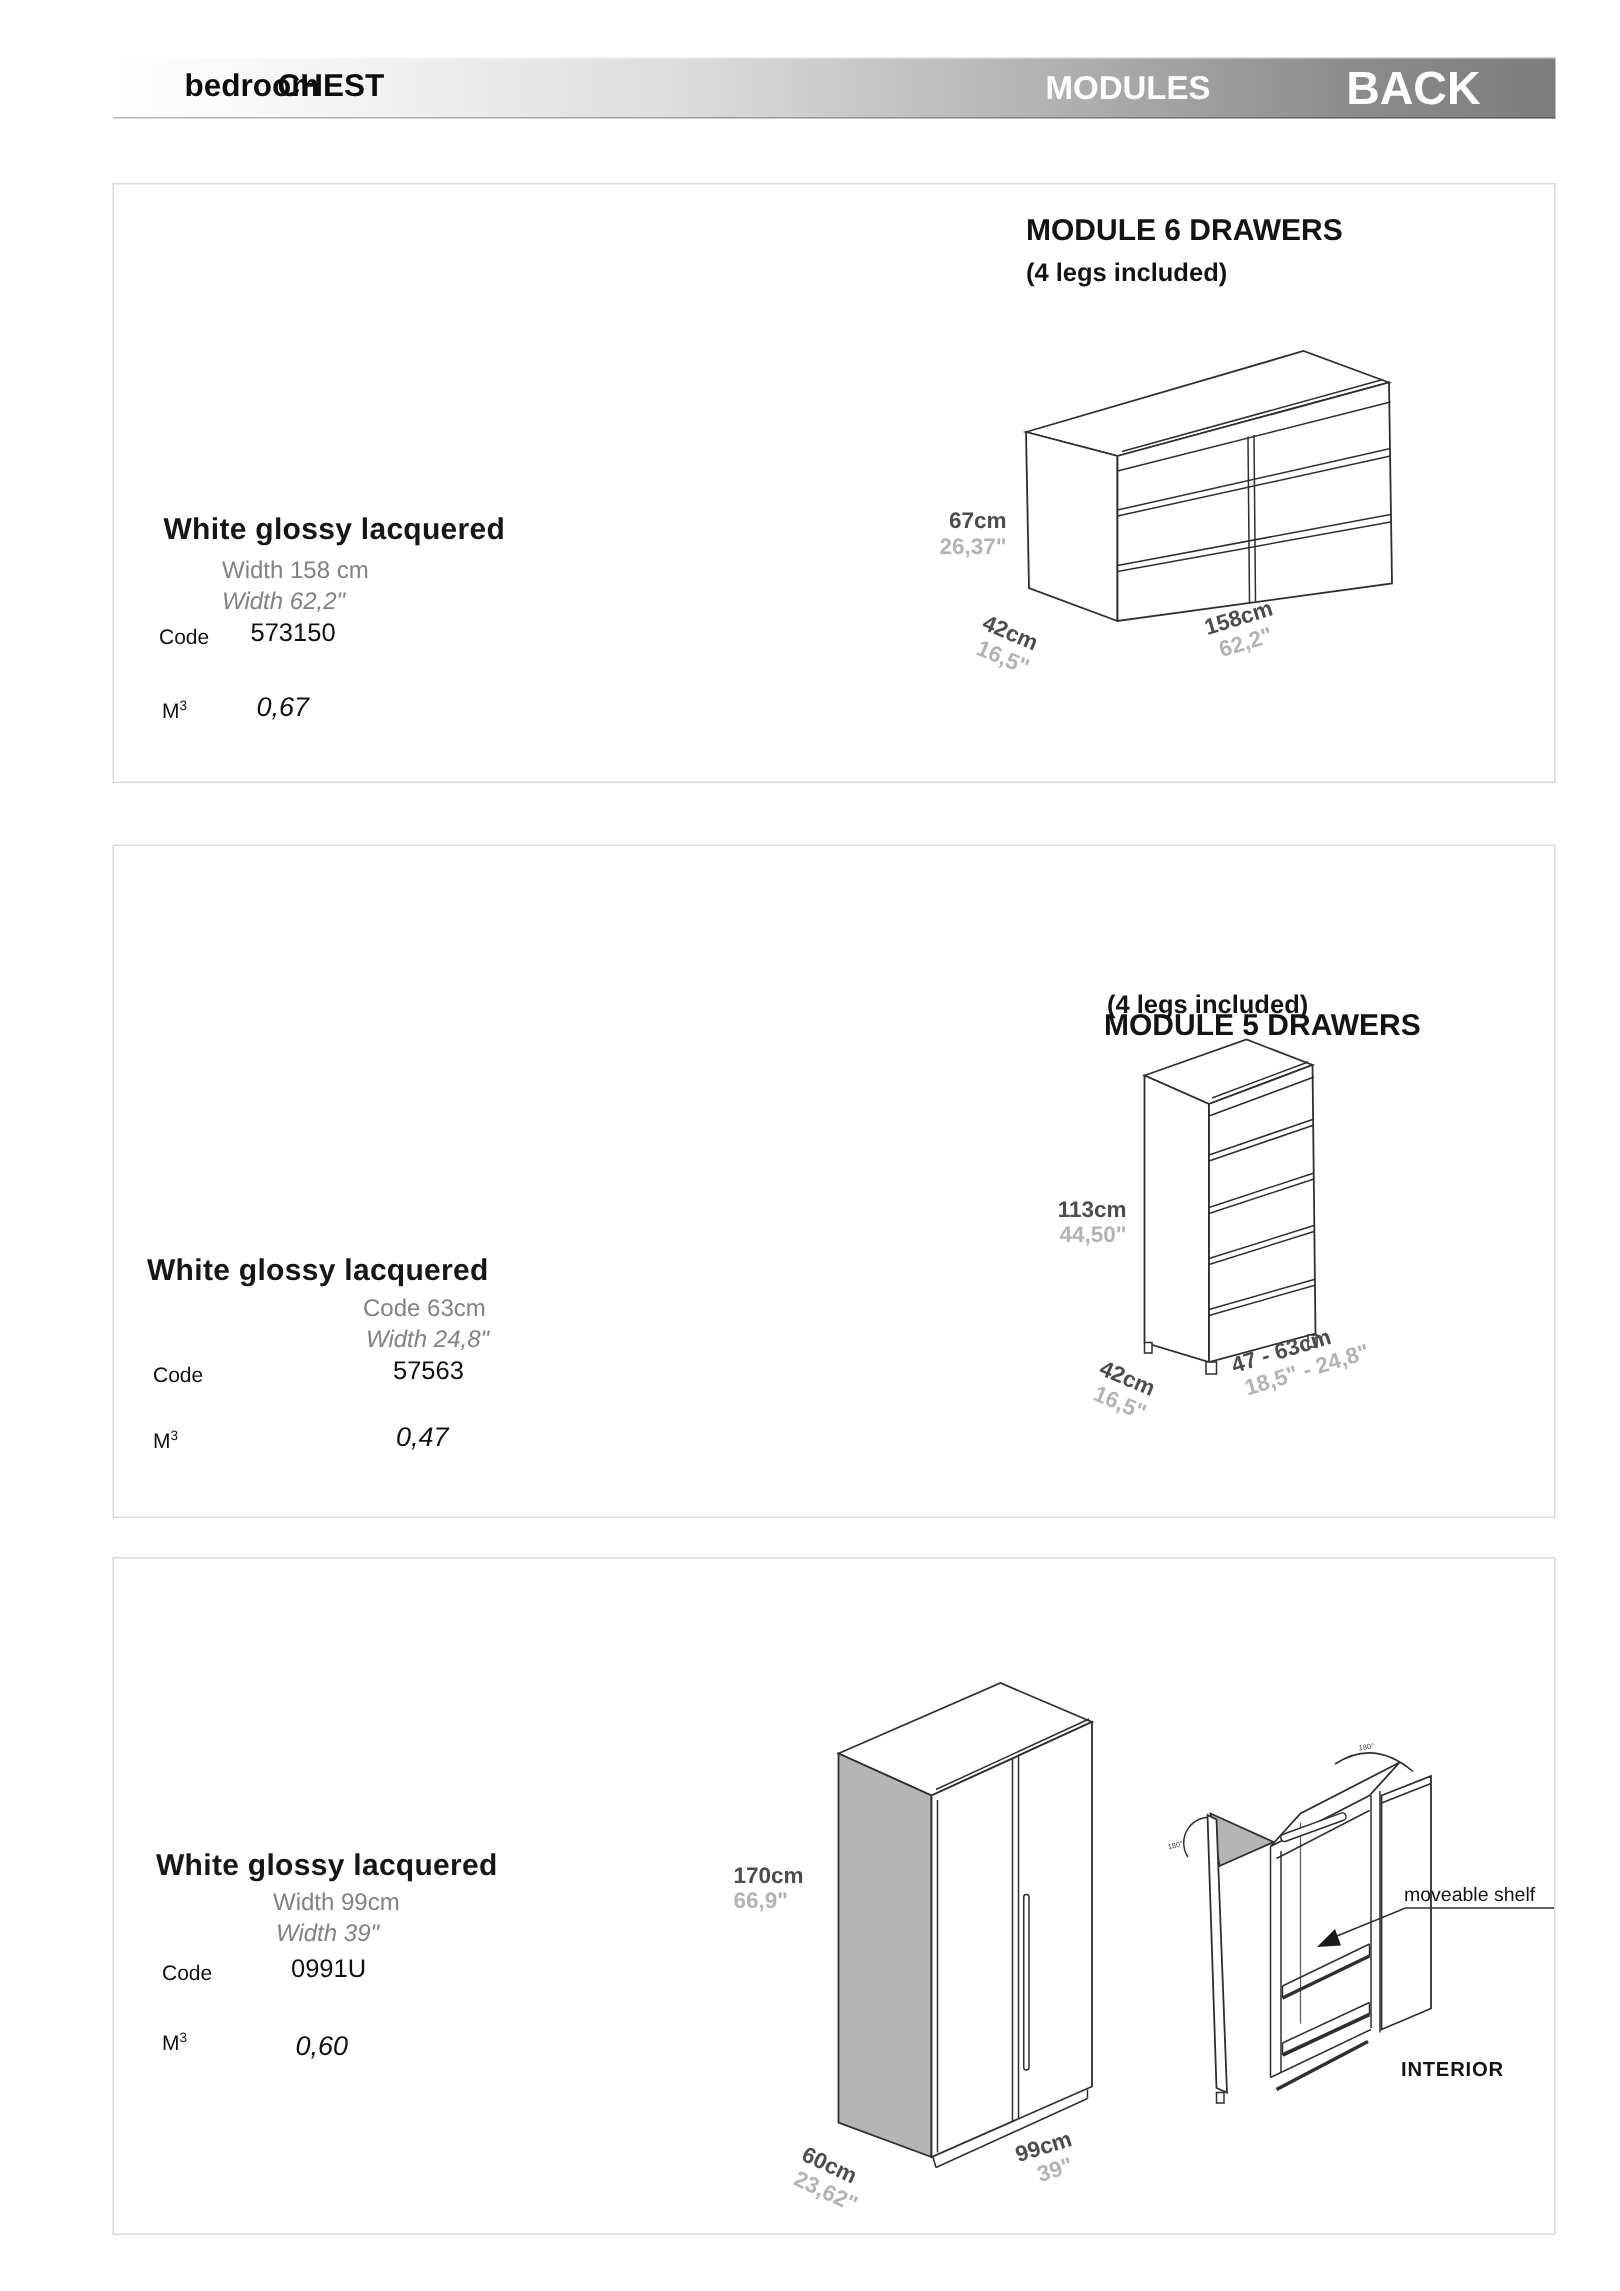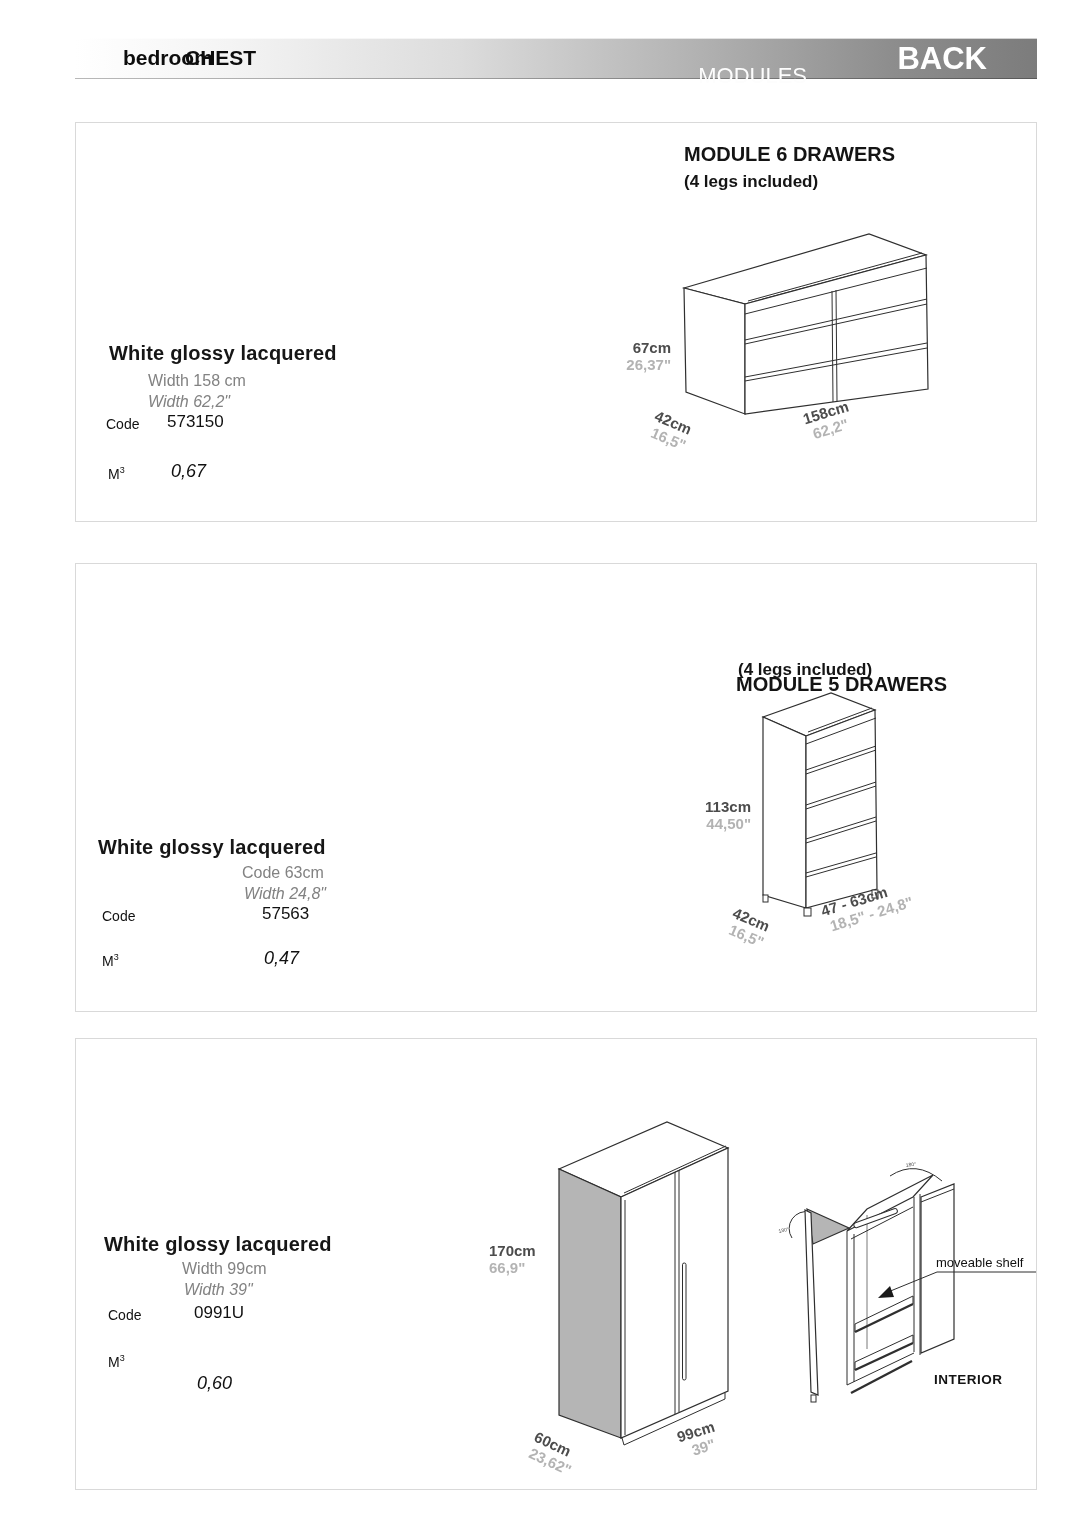--- a/index.html
+++ b/index.html
@@ -3,21 +3,21 @@
 <meta charset="utf-8">
 <style>
   html,body{margin:0;padding:0;background:#fff;}
   .page{position:relative;width:1080px;height:1527px;background:#ffffff;
         font-family:"Liberation Sans",sans-serif;overflow:hidden;}
   .hdr{position:absolute;left:75px;top:38px;width:962px;height:41px;
        background:linear-gradient(90deg,#ffffff 0%,#f4f4f4 16%,#dcdcdc 40%,#b3b3b3 64%,#8d8d8d 85%,#7c7c7c 100%);
        box-shadow:inset 0 1px 0 rgba(255,255,255,.65), inset 0 -1px 0 rgba(0,0,0,.28);}
   .hdr-room{position:absolute;left:9px;top:8px;font-size:21px;font-weight:bold;color:#0d0d0d;margin-left:39px;}
   .hdr-coll{position:absolute;left:110px;top:8px;font-size:21px;font-weight:bold;color:#0d0d0d;}
-  .hdr-sec{position:absolute;right:230px;top:25px;font-size:22px;font-weight:normal;color:#fdfdfd;}
+  .hdr-sec{position:absolute;right:230px;top:8px;font-size:22px;font-weight:bold;color:#fdfdfd;}
   .hdr-page{position:absolute;right:50px;top:3px;font-size:31px;font-weight:bold;color:#ffffff;}
   .panel{position:absolute;left:75px;width:960px;border:1px solid #d9d9d9;background:#fff;}
   .p1{top:122px;height:398px;} .p2{top:563px;height:447px;} .p3{top:1038px;height:450px;}
   .abs{position:absolute;white-space:nowrap;}
   .t-title{font-size:20px;font-weight:bold;color:#141414;}
   .t-title.big{font-size:31px;}
   .t-sub{font-size:17px;font-weight:bold;color:#141414;}
   .mat{font-size:20px;font-weight:bold;color:#161616;letter-spacing:.2px;}
   .wline{font-size:16px;color:#828282;}
   .wline.it{font-style:italic;}
@@ -198,16 +198,16 @@
 
     <div class="abs note" style="left:860px;top:216px;">moveable shelf</div>
     <div class="abs interior" style="left:822px;top:333px;padding-left:36px;">INTERIOR</div>
 
     <div class="abs mat" style="left:28px;top:194px;">White glossy lacquered</div>
     <div class="abs wline" style="left:106px;top:221px;">Width 99cm</div>
     <div class="abs wline it" style="left:108px;top:242px;">Width 39"</div>
     <div class="abs lbl" style="left:32px;top:268px;">Code</div>
     <div class="abs val" style="left:118px;top:264px;">0991U</div>
     <div class="abs lbl" style="left:32px;top:314px;"><span>M</span><sup style="font-size:9px;">3</sup></div>
-    <div class="abs vol-val" style="left:121px;top:315px;margin-top:19px;">0,60</div>
+    <div class="abs vol-val" style="left:121px;top:315px;">0,60</div>
   </div>
 
 </div>
 
 </body></html>

